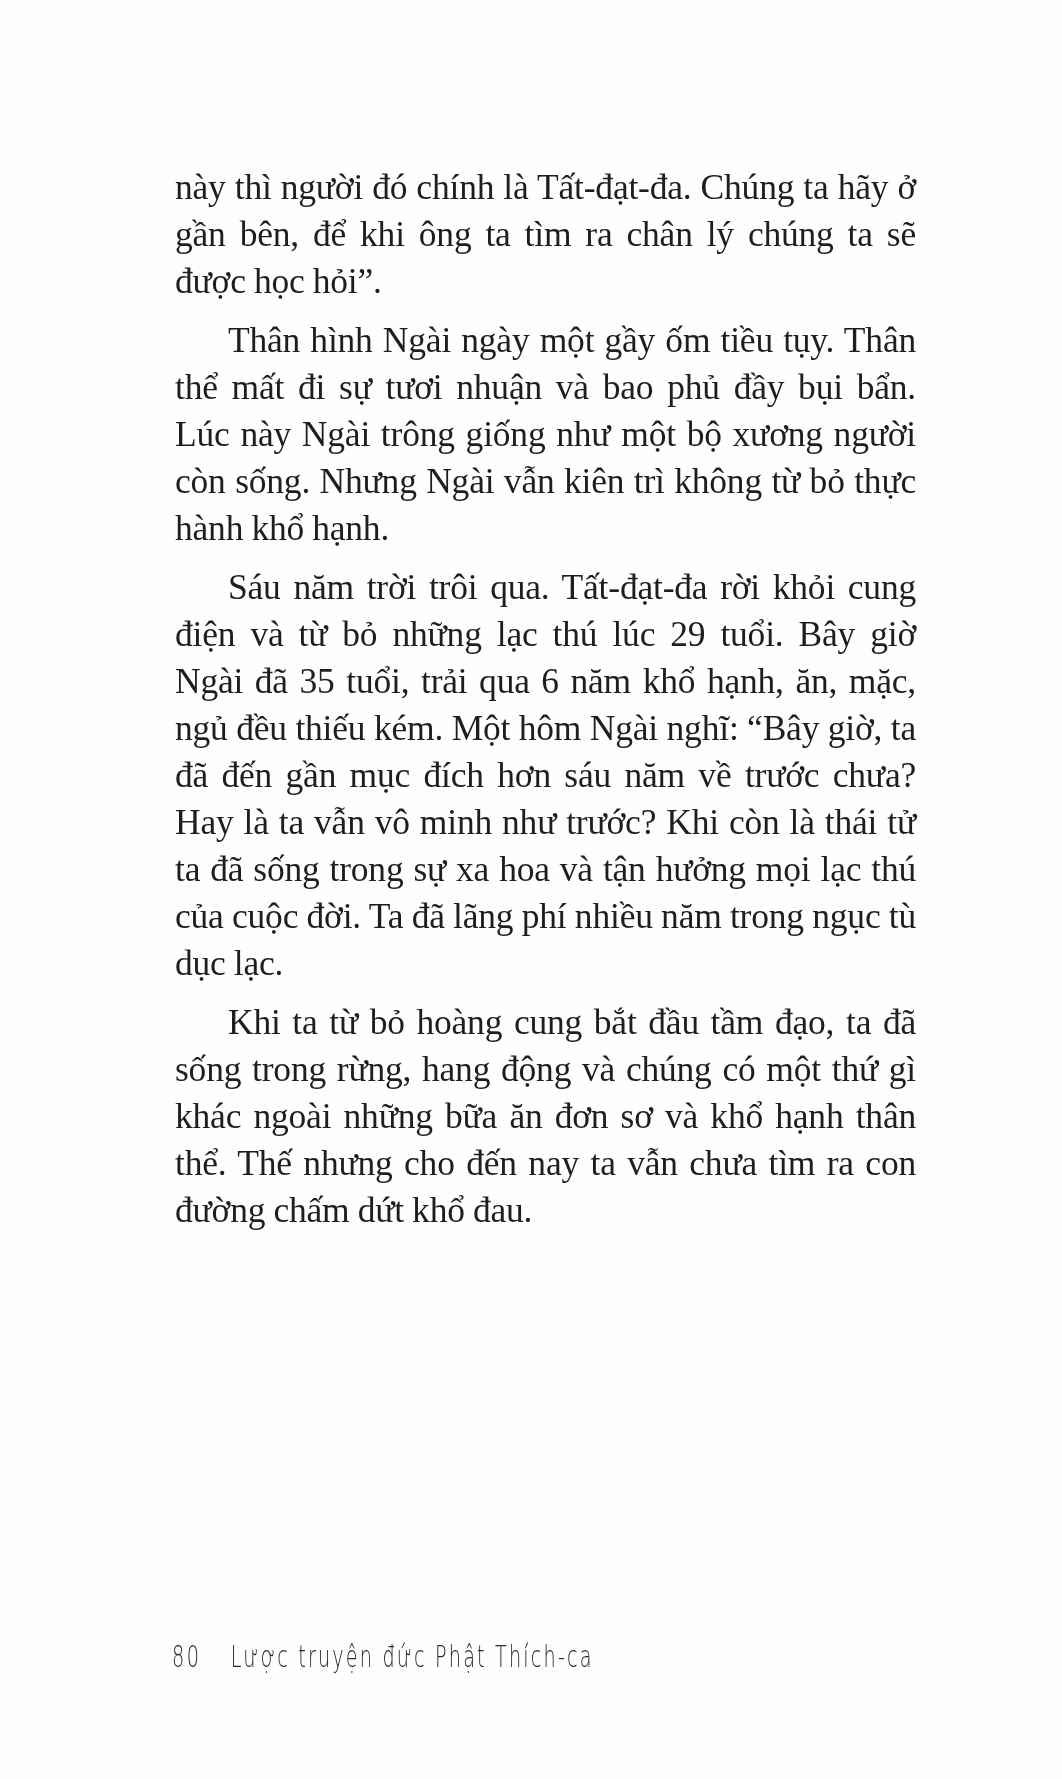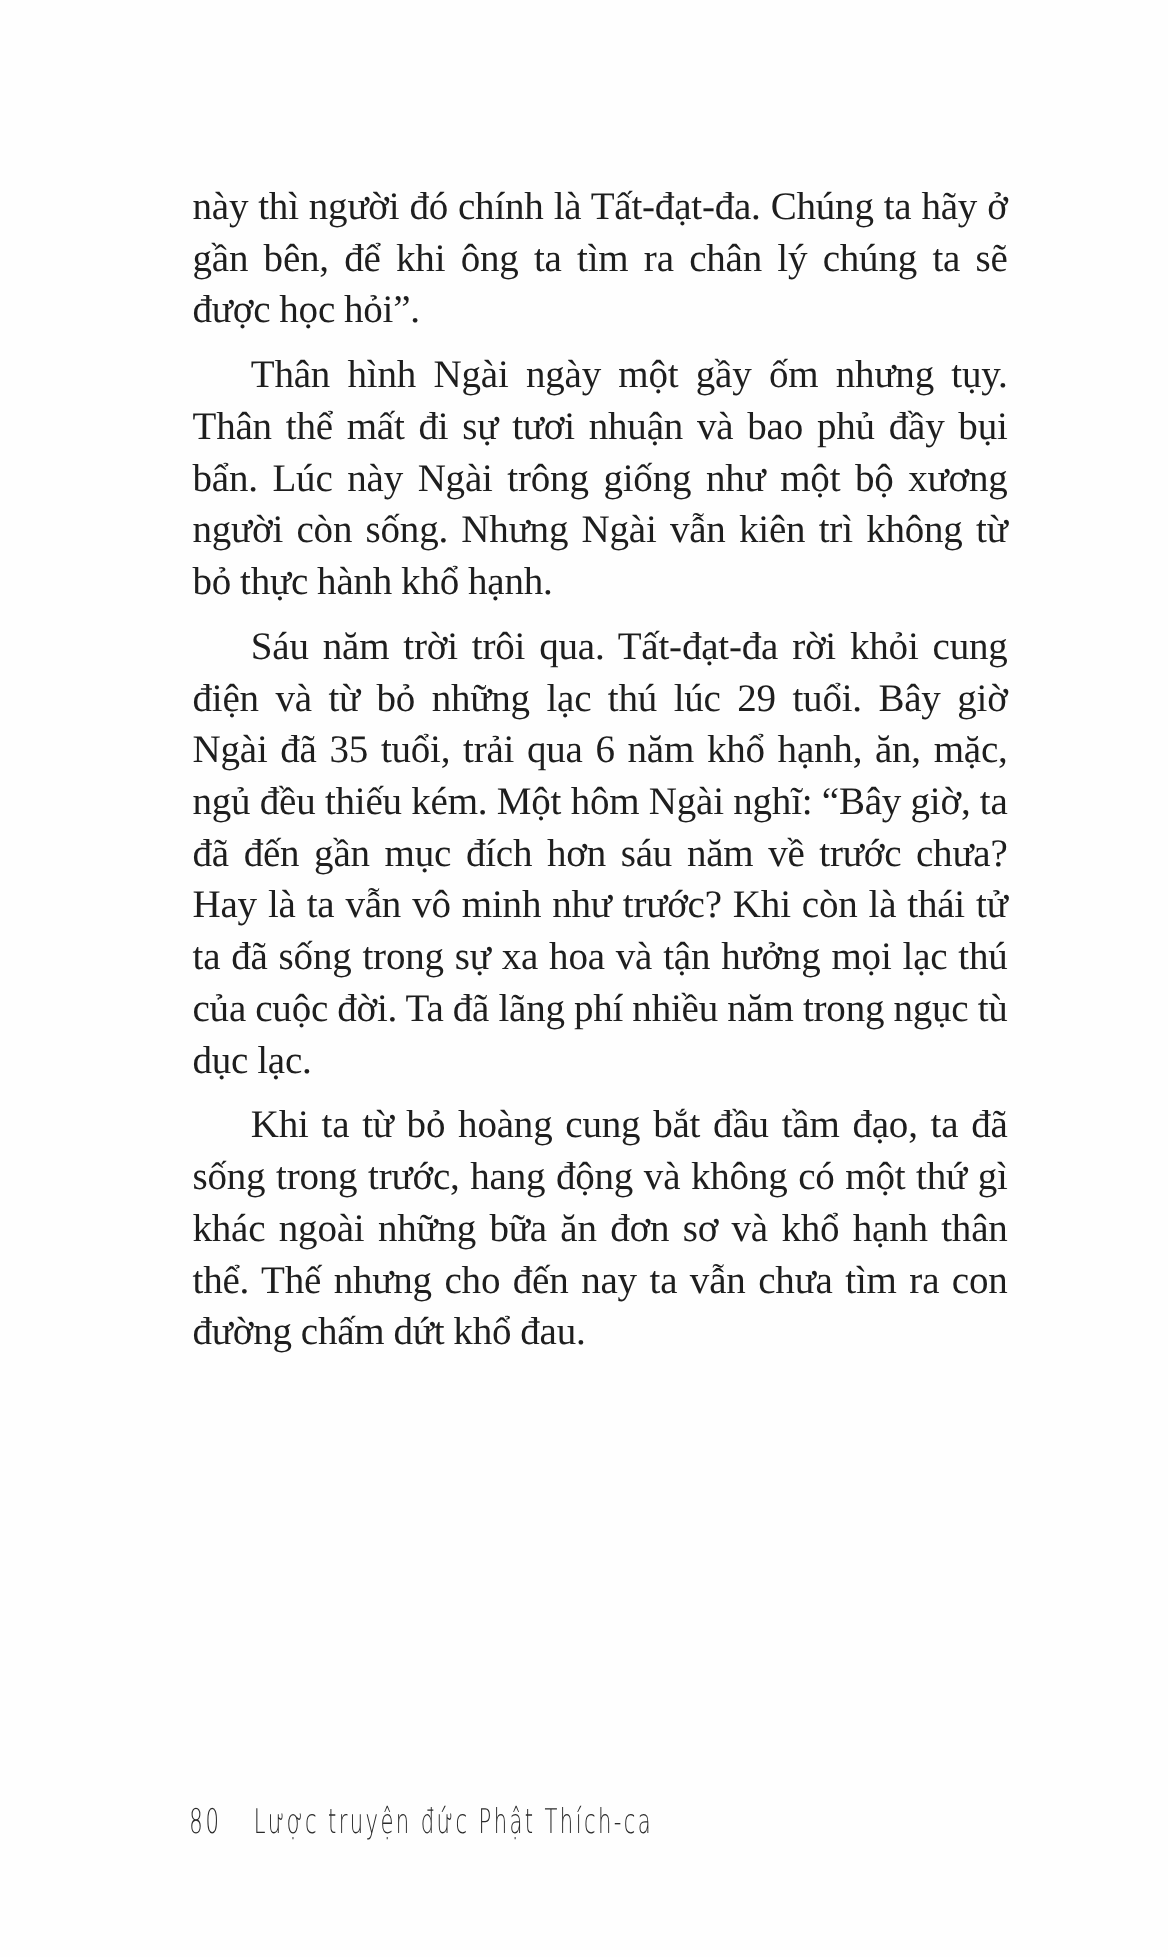--- a/index.html
+++ b/index.html
@@ -69,23 +69,23 @@
       display: inline-block;
     }
   </style>
 </head>
 <body>
 
 <div class="page">
 
   <div class="body-text">
     <p class="continuation">này thì người đó chính là Tất-đạt-đa. Chúng ta hãy ở gần bên, để khi ông ta tìm ra chân lý chúng ta sẽ được học hỏi”.</p>
-    <p>Thân hình Ngài ngày một gầy ốm nhưng tụy. Thân thể mất đi sự tươi nhuận và bao phủ đầy bụi bẩn. Lúc này Ngài trông giống như một bộ xương người còn sống. Nhưng Ngài vẫn kiên trì không từ bỏ thực hành khổ hạnh.</p>
+    <p>Thân hình Ngài ngày một gầy ốm tiều tụy. Thân thể mất đi sự tươi nhuận và bao phủ đầy bụi bẩn. Lúc này Ngài trông giống như một bộ xương người còn sống. Nhưng Ngài vẫn kiên trì không từ bỏ thực hành khổ hạnh.</p>
     <p>Sáu năm trời trôi qua. Tất-đạt-đa rời khỏi cung điện và từ bỏ những lạc thú lúc 29 tuổi. Bây giờ Ngài đã 35 tuổi, trải qua 6 năm khổ hạnh, ăn, mặc, ngủ đều thiếu kém. Một hôm Ngài nghĩ: “Bây giờ, ta đã đến gần mục đích hơn sáu năm về trước chưa? Hay là ta vẫn vô minh như trước? Khi còn là thái tử ta đã sống trong sự xa hoa và tận hưởng mọi lạc thú của cuộc đời. Ta đã lãng phí nhiều năm trong ngục tù dục lạc.</p>
-    <p class="last-para">Khi ta từ bỏ hoàng cung bắt đầu tầm đạo, ta đã sống trong trước, hang động và không có một thứ gì khác ngoài những bữa ăn đơn sơ và khổ hạnh thân thể. Thế nhưng cho đến nay ta vẫn chưa tìm ra con đường chấm dứt khổ đau.</p>
+    <p class="last-para">Khi ta từ bỏ hoàng cung bắt đầu tầm đạo, ta đã sống trong rừng, hang động và chúng có một thứ gì khác ngoài những bữa ăn đơn sơ và khổ hạnh thân thể. Thế nhưng cho đến nay ta vẫn chưa tìm ra con đường chấm dứt khổ đau.</p>
   </div>
 
   <div class="footer">
     <span class="page-number">80</span>
     <span class="book-title">Lược truyện đức Phật Thích-ca</span>
   </div>
 
 </div>
 
 </body></html>

